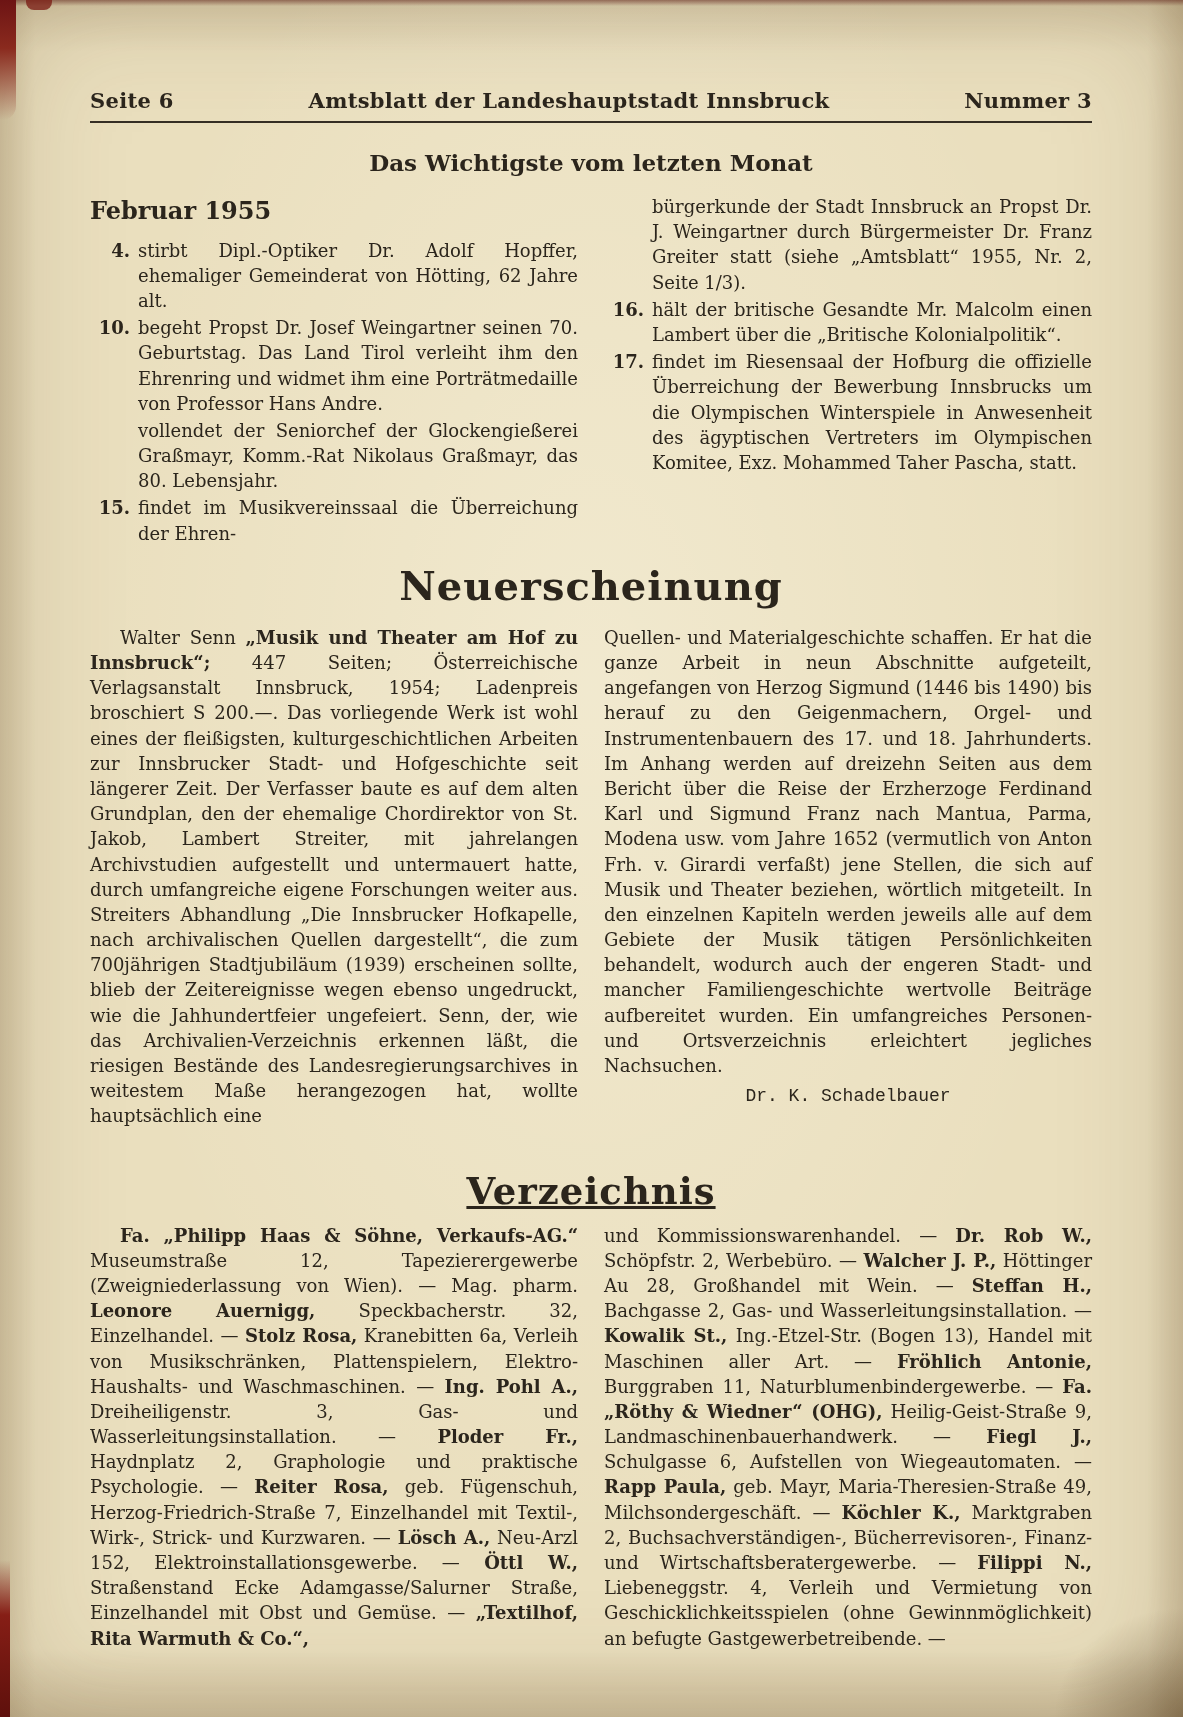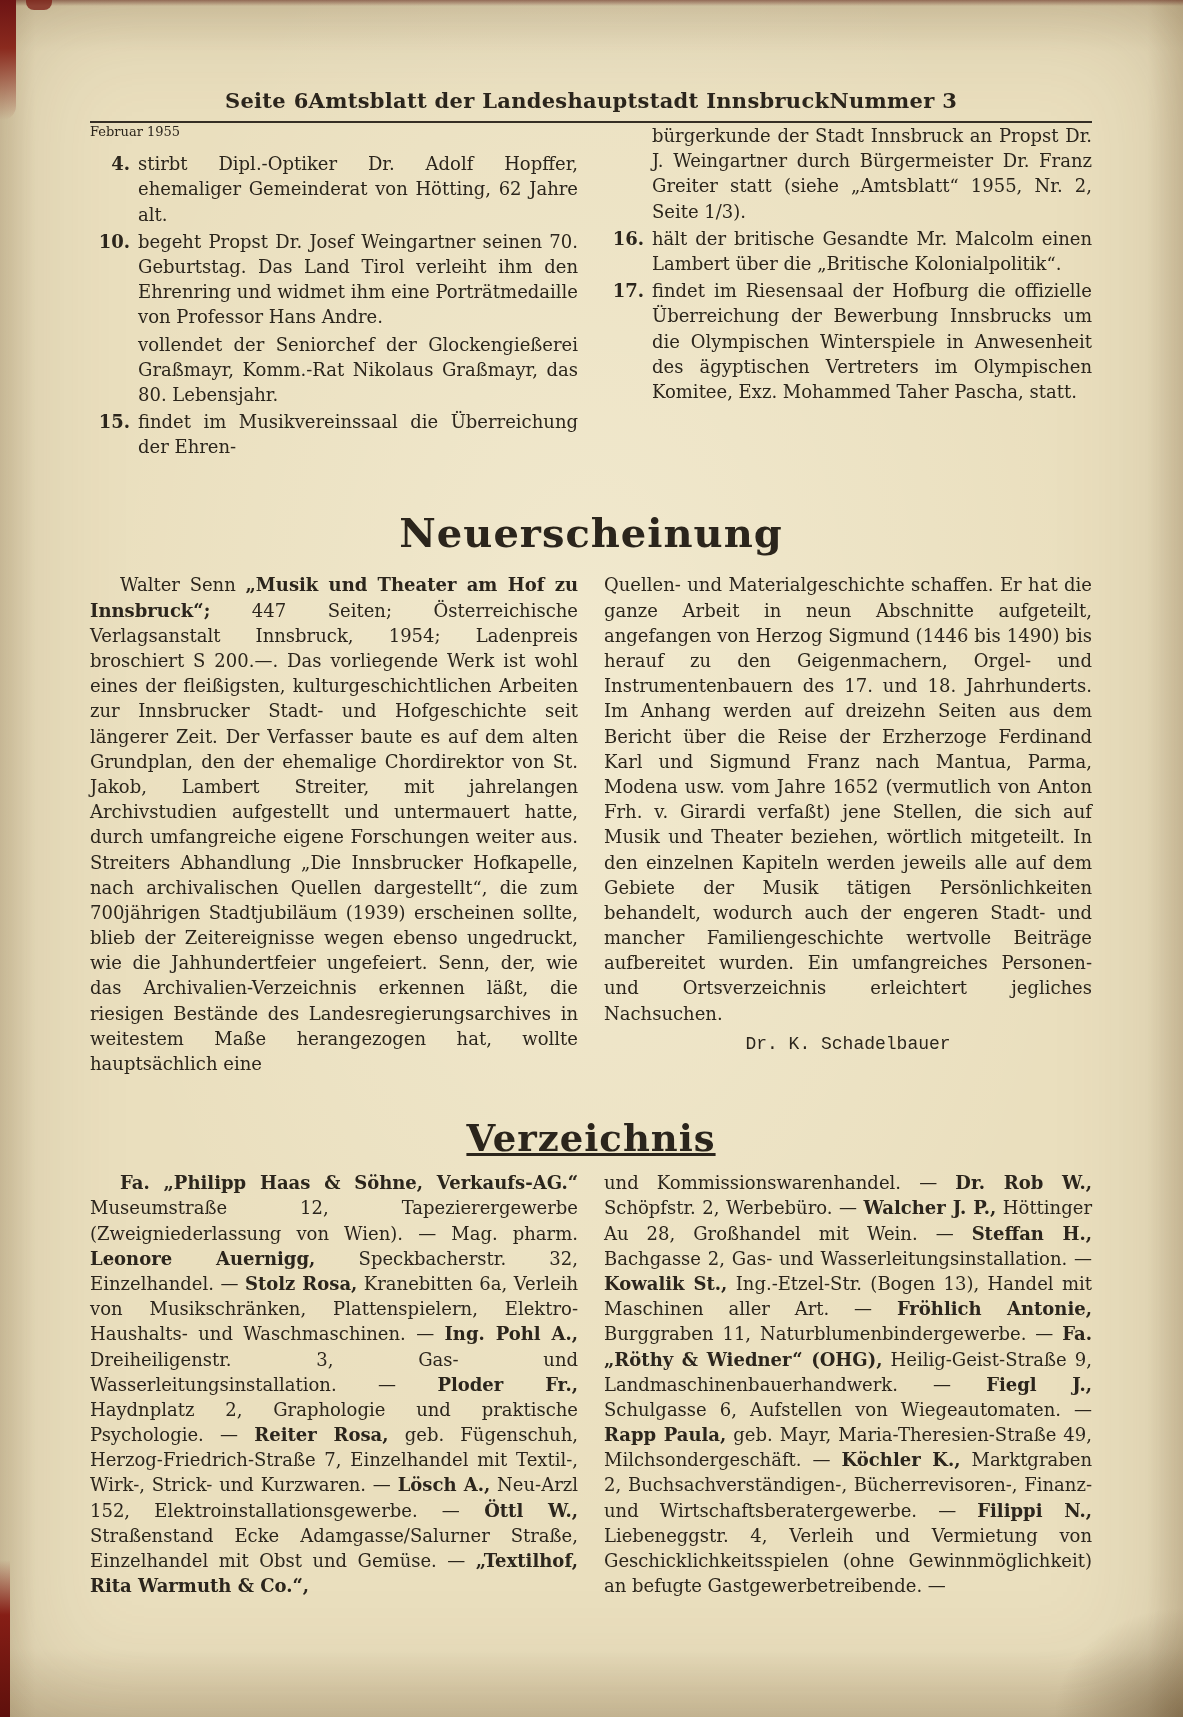--- a/index.html
+++ b/index.html
@@ -14,35 +14,35 @@
     position:absolute;inset:0;
     background:
       radial-gradient(ellipse at 50% 40%, rgba(255,252,238,.35) 0%, rgba(0,0,0,0) 60%),
       linear-gradient(90deg, rgba(120,90,50,.18) 0%, rgba(0,0,0,0) 3%, rgba(0,0,0,0) 97%, rgba(120,90,50,.20) 100%),
       linear-gradient(180deg, rgba(120,90,50,.15) 0%, rgba(0,0,0,0) 3%, rgba(0,0,0,0) 96%, rgba(120,90,50,.22) 100%),
       #eadfbe;
     box-shadow:inset 0 0 120px rgba(96,70,35,.25);
   }
   .content{position:absolute;left:90px;top:88px;width:1002px;}
   
-  .masthead{display:flex;justify-content:center;align-items:baseline;
+  .masthead{display:flex;justify-content:space-between;align-items:baseline;
     font-weight:bold;font-size:21px;letter-spacing:.3px;}
   .rule{border-bottom:2.5px solid #352e24;margin-top:8px;}
   
   .cols{display:flex;gap:26px;text-align:justify;}
   .col{flex:1 1 0;min-width:0;}
   .bodytext{font-size:18px;line-height:1.40;}
   .bseg{font-weight:bold;}
   
   .sec1-title{text-align:center;font-weight:bold;font-size:23px;margin:26px 0 18px 0;}
-  .month{font-weight:normal;font-size:13px;margin:0 0 10px 0;}
+  .month{font-weight:bold;font-size:24px;margin:0 0 10px 0;}
   .entry{position:relative;padding-left:48px;margin-bottom:2px;}
   .entry .num{position:absolute;left:4px;top:0;width:36px;text-align:right;font-weight:bold;}
   
-  .sec2-title{text-align:center;font-weight:bold;font-size:40px;margin:48px 0 16px 0;
+  .sec2-title{text-align:center;font-weight:bold;font-size:40px;margin:14px 0 16px 0;
     letter-spacing:1px;}
   .indent{text-indent:30px;}
   .signature{text-align:center;margin-top:6px;font-size:18px;font-family:Liberation Mono, monospace;}
   
   .sec3-title{text-align:center;font-weight:bold;font-size:37px;margin:40px 0 10px 0;letter-spacing:1px;text-decoration:underline;}
   .sec3-sub{text-align:center;font-weight:bold;font-size:21.5px;line-height:1.35;margin-bottom:26px;}
   
   .artifact{position:absolute;pointer-events:none;}
   .a-topleft{left:0;top:0;width:16px;height:120px;
     background:linear-gradient(180deg,#6d1414 0%, #8a2a1e 40%, rgba(138,42,30,0) 100%);
@@ -66,20 +66,21 @@
 
   <div class="content">
 
     <div class="masthead">
       <span>Seite 6</span>
       <span>Amtsblatt der Landeshauptstadt Innsbruck</span>
       <span>Nummer 3</span>
     </div>
     <div class="rule"></div>
 
+    <div class="sec1-title">Das Wichtigste vom letzten Monat</div>
     <div class="cols bodytext">
       <div class="col">
         <div class="month">Februar 1955</div>
         <div class="entry">
           <span class="num">4.</span>
           <span>stirbt Dipl.-Optiker Dr. Adolf Hopffer, ehemaliger Gemeinderat von Hötting, 62 Jahre alt.</span>
         </div>
         <div class="entry">
           <span class="num">10.</span>
           <span>begeht Propst Dr. Josef Weingartner seinen 70. Geburtstag. Das Land Tirol verleiht ihm den Ehrenring und widmet ihm eine Porträtmedaille von Professor Hans Andre.</span>

